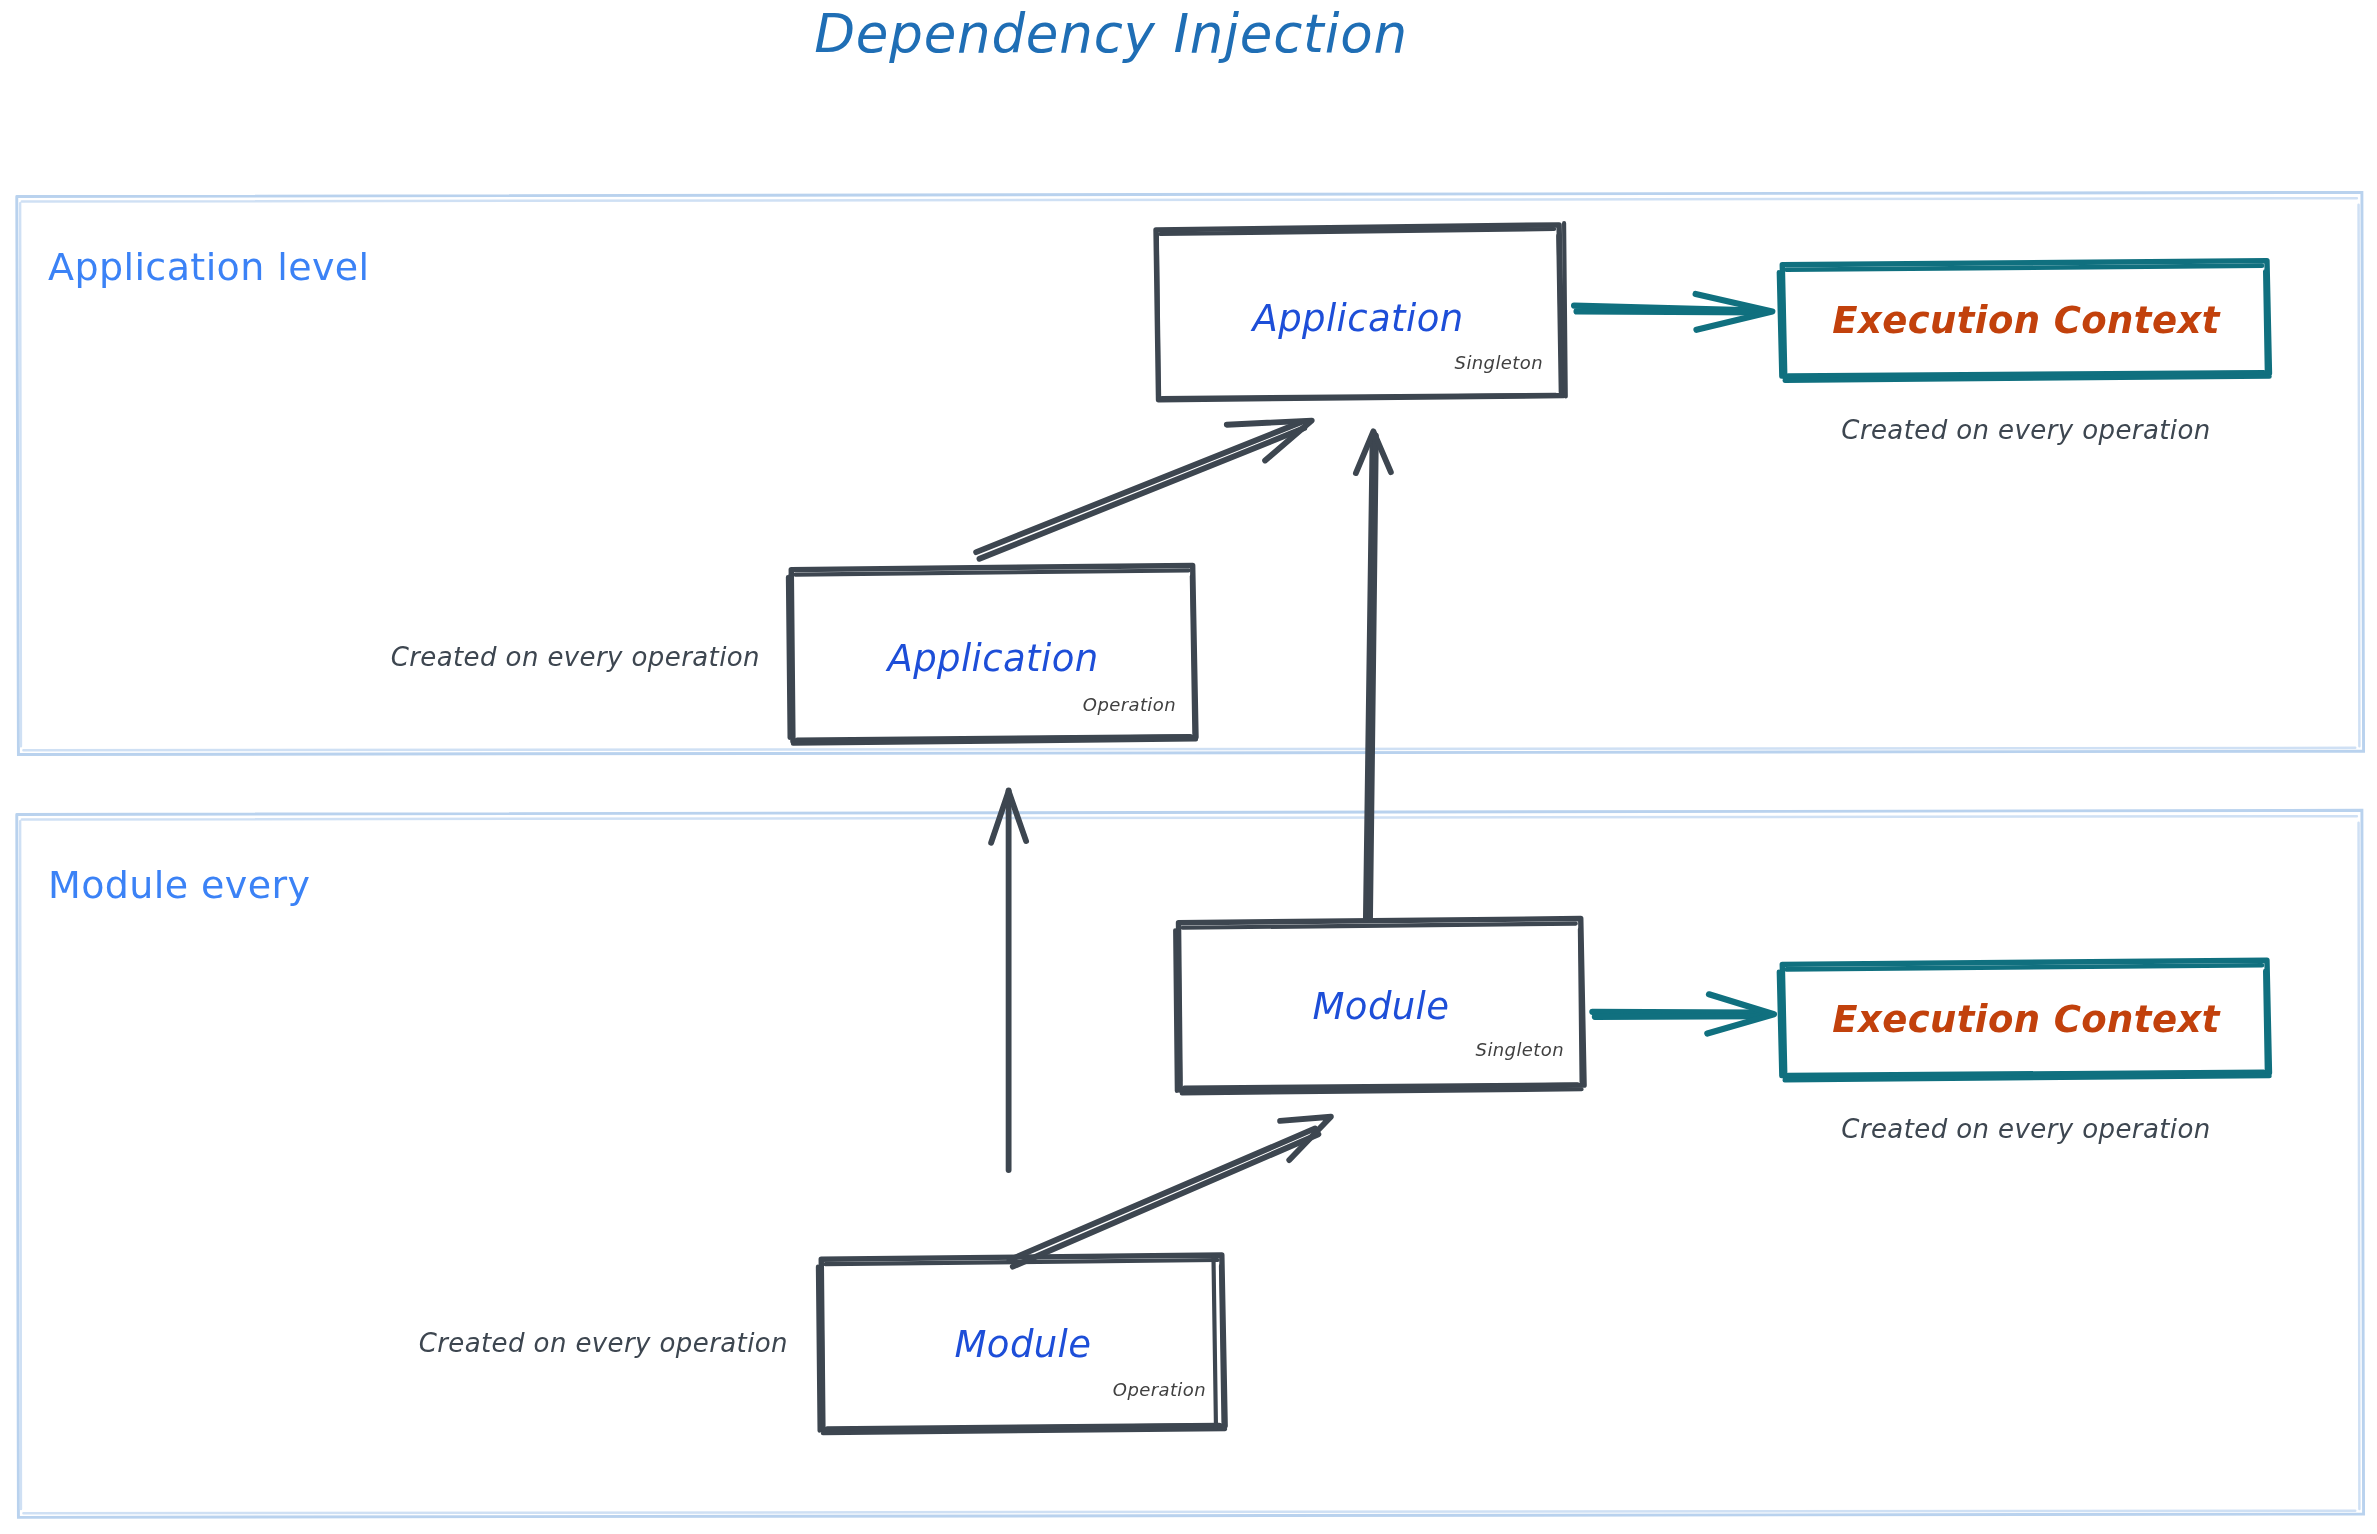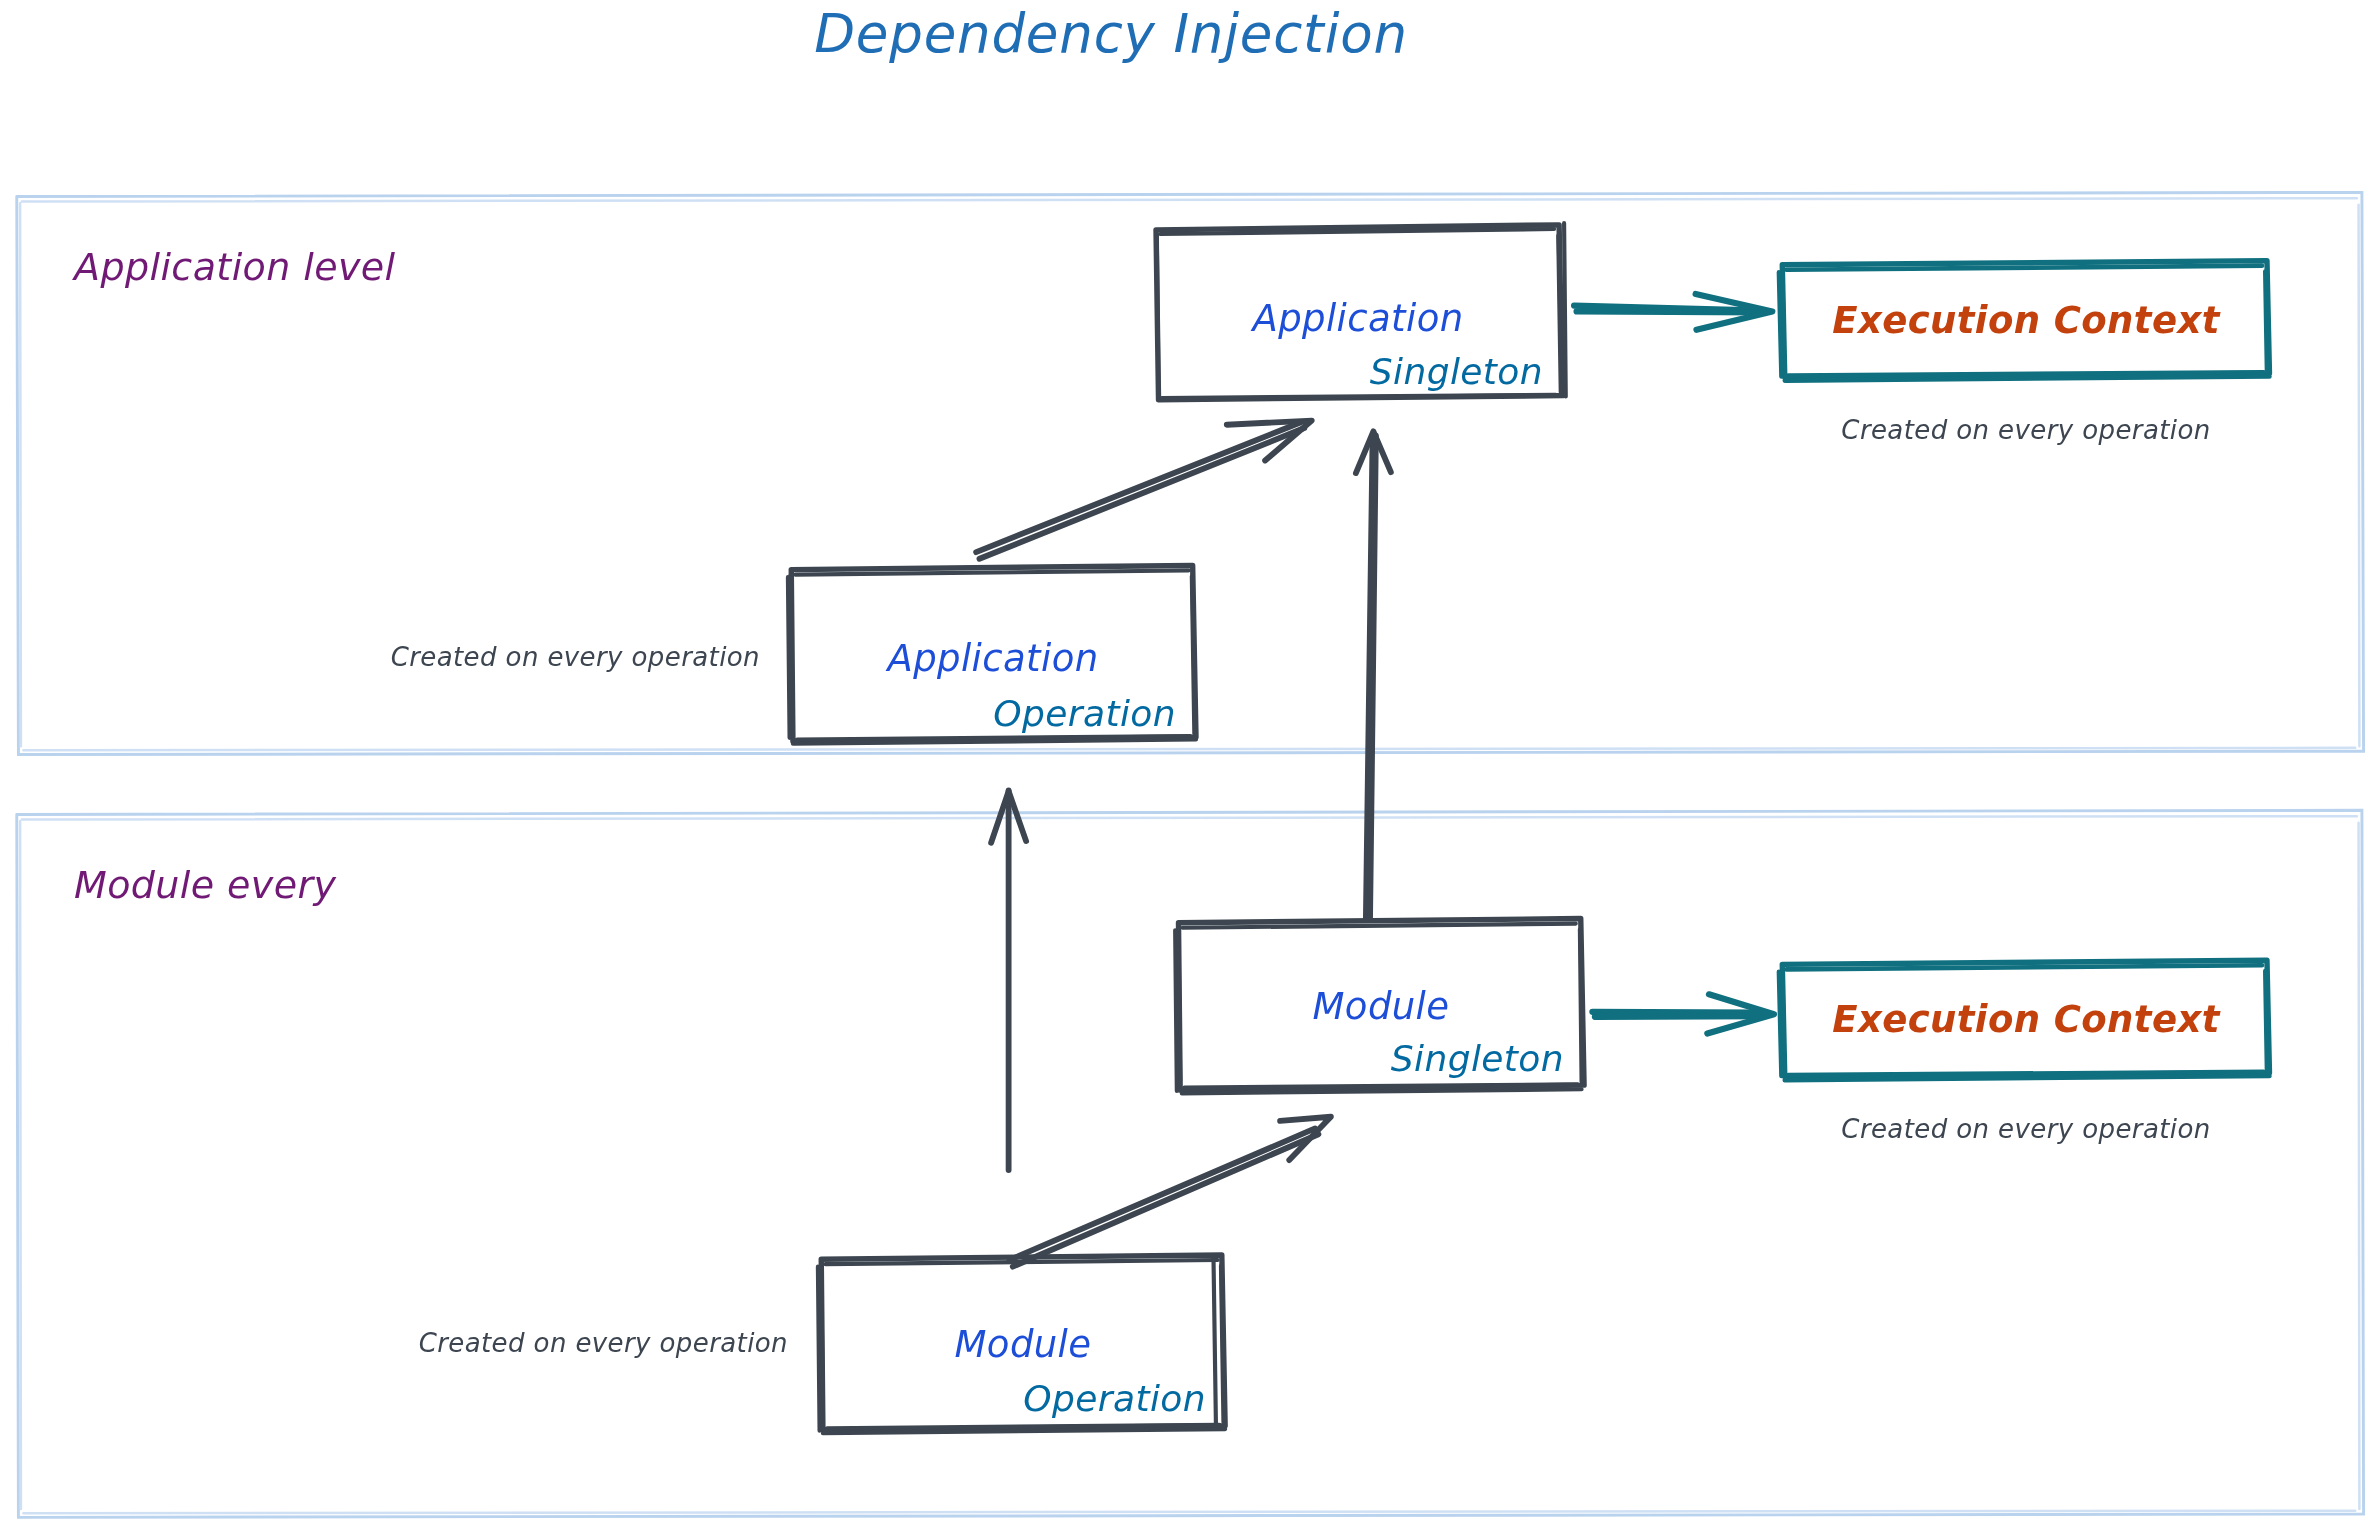--- a/index.html
+++ b/index.html
@@ -42,35 +42,33 @@
     letter-spacing: 0.8px;
   }
   .subtitle {
     font-size: 28px;
     color: #3d4650;
     font-style: italic;
     letter-spacing: 0.4px;
   }
   .level-label {
     font-size: 38px;
-    color: #701a75;
-    font-style: italic;
+    color: #3b82f6;
     font-weight: 500;
     letter-spacing: 0.4px;
-    margin-left: 26px;
   }
   .box-title {
     font-size: 37px;
     color: #1d4ed8;
     font-style: italic;
     letter-spacing: 0.4px;
   }
   .box-scope {
-    font-size: 36px;
-    color: #0369a1;
+    font-size: 18px;
+    color: #404040;
     font-style: italic;
     letter-spacing: 0.4px;
   }
   .ec-title {
     font-size: 37px;
     color: #c2410c;
     font-style: italic;
     letter-spacing: 0.4px;
     font-weight: bold;
   }

